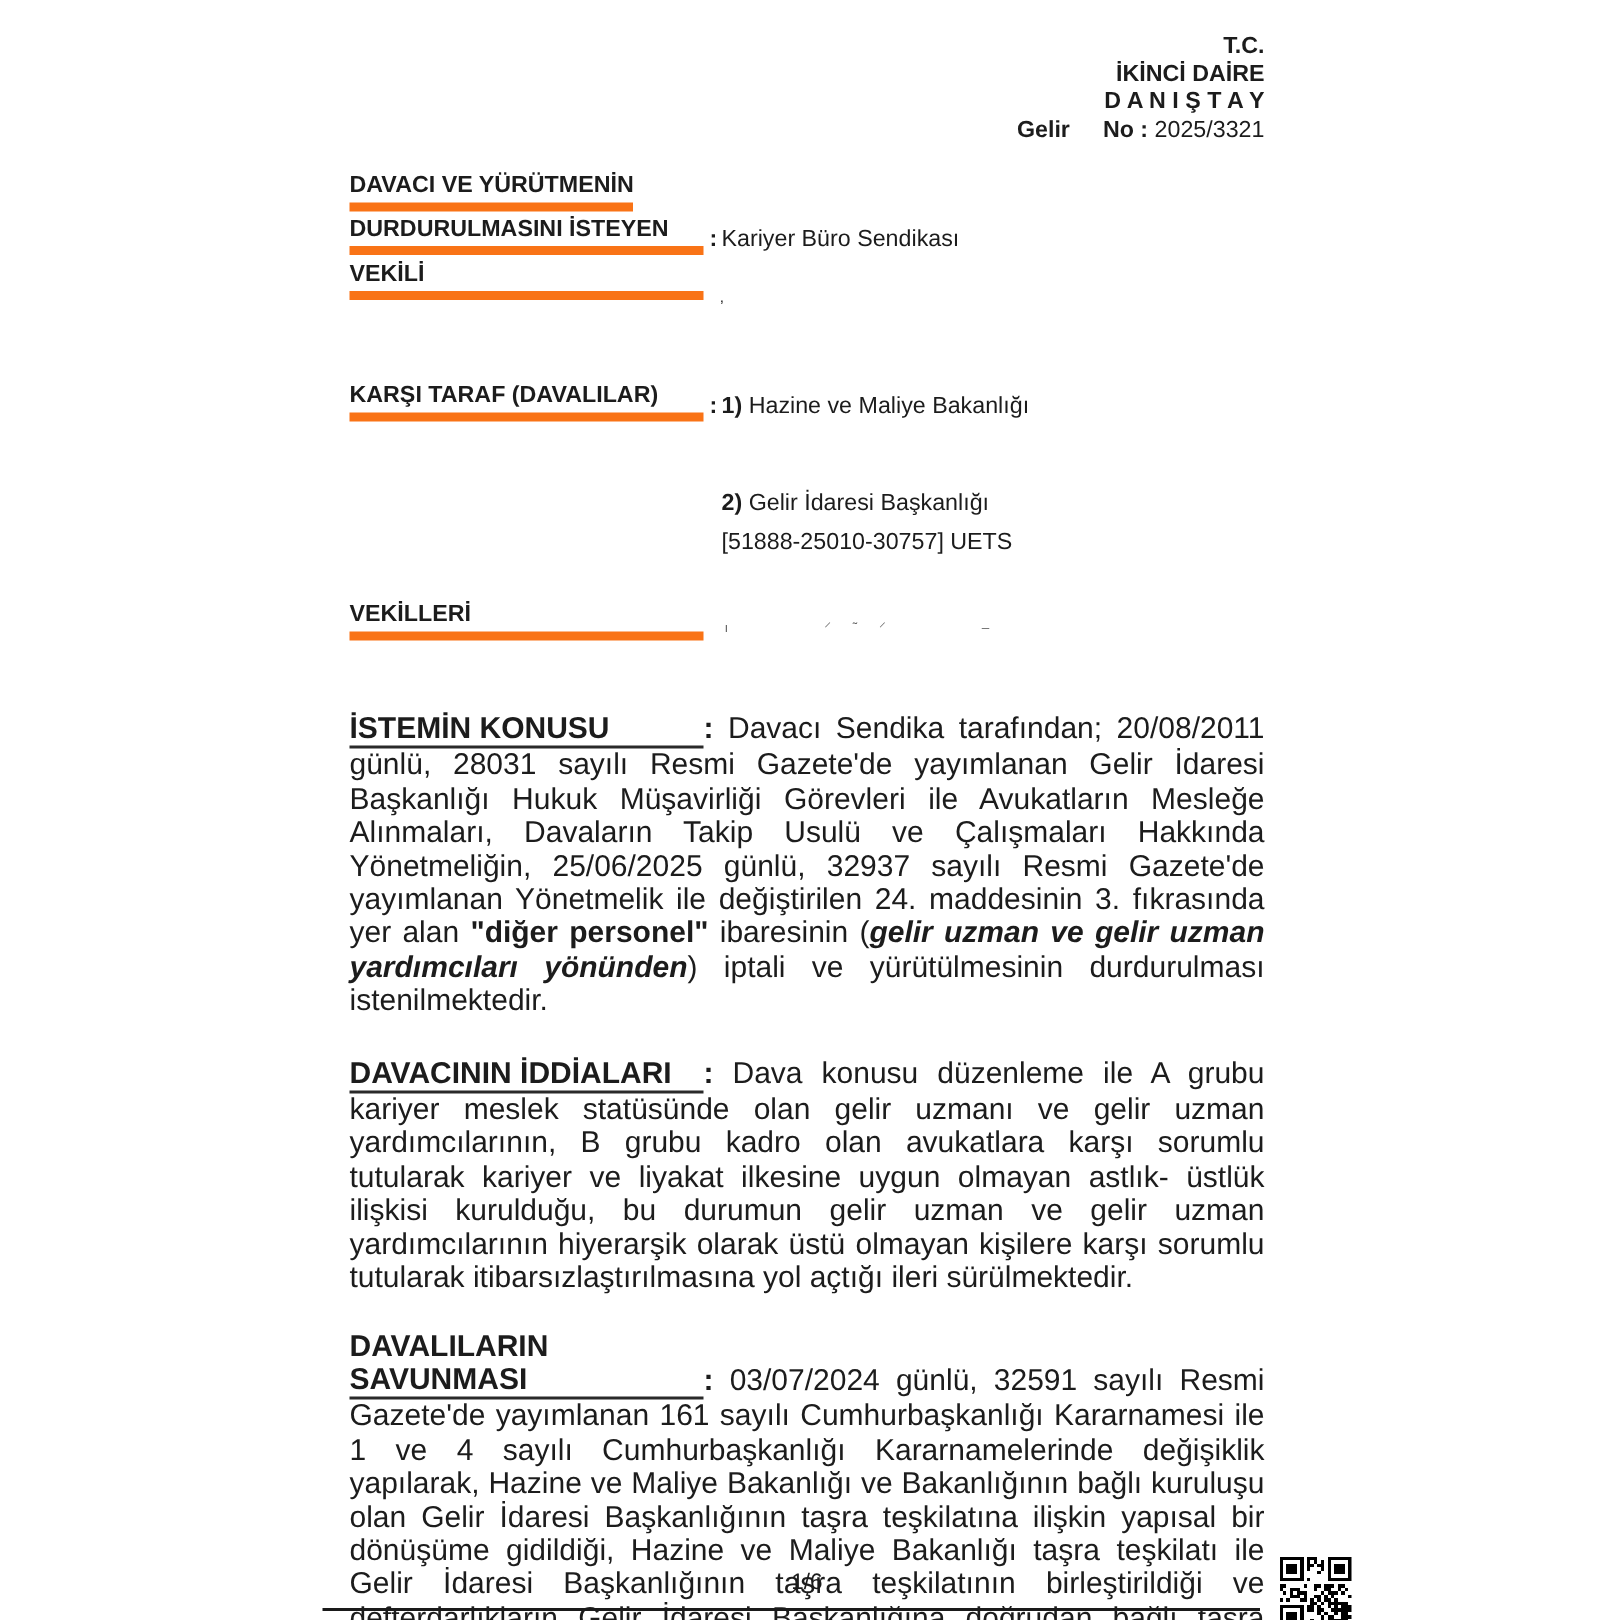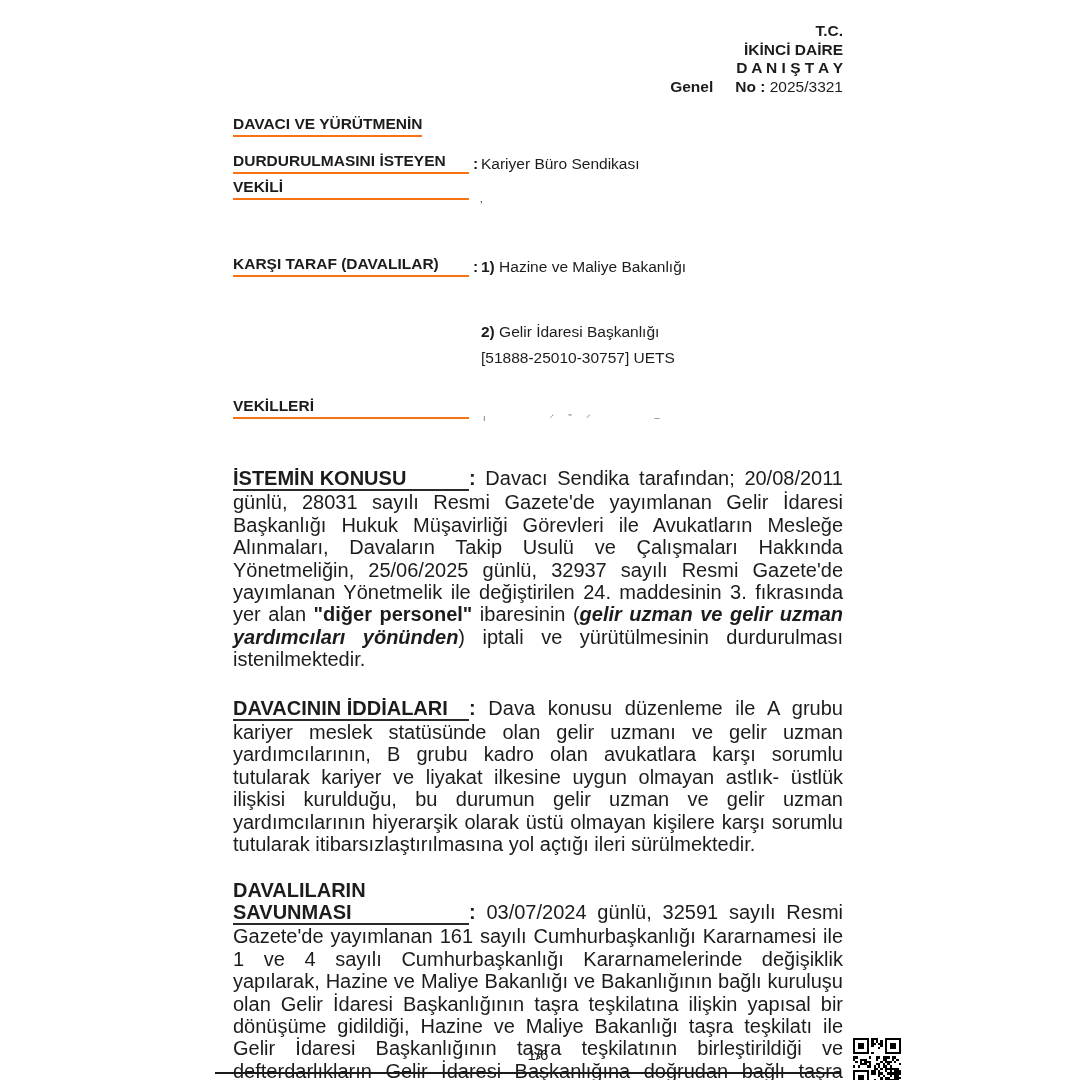--- a/index.html
+++ b/index.html
@@ -10,21 +10,21 @@
   }
   .doc{position:absolute;left:233px;top:22px;width:610px;}
   
   .hdr{font-weight:bold;font-size:15.5px;line-height:18.5px;text-align:right;}
   .hdr .tc{padding-left:25px;}
   .hdr .num{font-weight:normal;}
   .hdr .gap{display:inline-block;width:22px;}
   
   .prow{display:flex;align-items:flex-end;font-size:15.5px;line-height:20px;}
   .plabel{width:240px;flex:none;font-weight:bold;}
-  .ul{display:inline-block;border-bottom:2px solid #f97316;padding-bottom:1px;}
+  .ul{display:inline-block;border-bottom:6px solid #f97316;padding-bottom:1px;}
   .ul.full{width:236px;}
   .pcolon{width:8px;flex:none;font-weight:bold;}
   .pvalue{flex:1;}
   .pvalue b{font-weight:bold;}
   
   .para{font-size:20px;line-height:22.4px;text-align:justify;margin:0;}
   .ilabel{display:inline-block;width:236px;border-bottom:2px solid #2a2a2a;
           font-weight:bold;vertical-align:baseline;}
   .pc{font-weight:bold;}
   .bold{font-weight:bold;}
@@ -43,27 +43,27 @@
 </style>
 </head>
 <body>
 
 <div class="doc">
 
   <div class="hdr">
     <div class="tc">T.C.</div>
     <div>İKİNCİ DAİRE</div>
     <div>D A N I Ş T A Y</div>
-    <div><span>Genel</span><span class="gap"></span><span>No :</span> <span class="num">2025/3321</span></div>
+    <div><span>Gelir</span><span class="gap"></span><span>No :</span> <span class="num">2025/3321</span></div>
   </div>
 
   <div class="prow" style="margin-top:18px">
     <span class="plabel"><span class="ul">DAVACI VE YÜRÜTMENİN</span></span>
   </div>
-  <div class="prow" style="margin-top:14px">
+  <div class="prow" style="margin-top:2px">
     <span class="plabel"><span class="ul full">DURDURULMASINI İSTEYEN</span></span>
       <span class="pcolon">:</span>
       <span class="pvalue">Kariyer Büro Sendikası</span>
   </div>
   <div class="prow" style="margin-top:3px">
     <span class="plabel"><span class="ul full">VEKİLİ</span></span>
   </div>
 
   <span class="mark1">‚</span>
 

